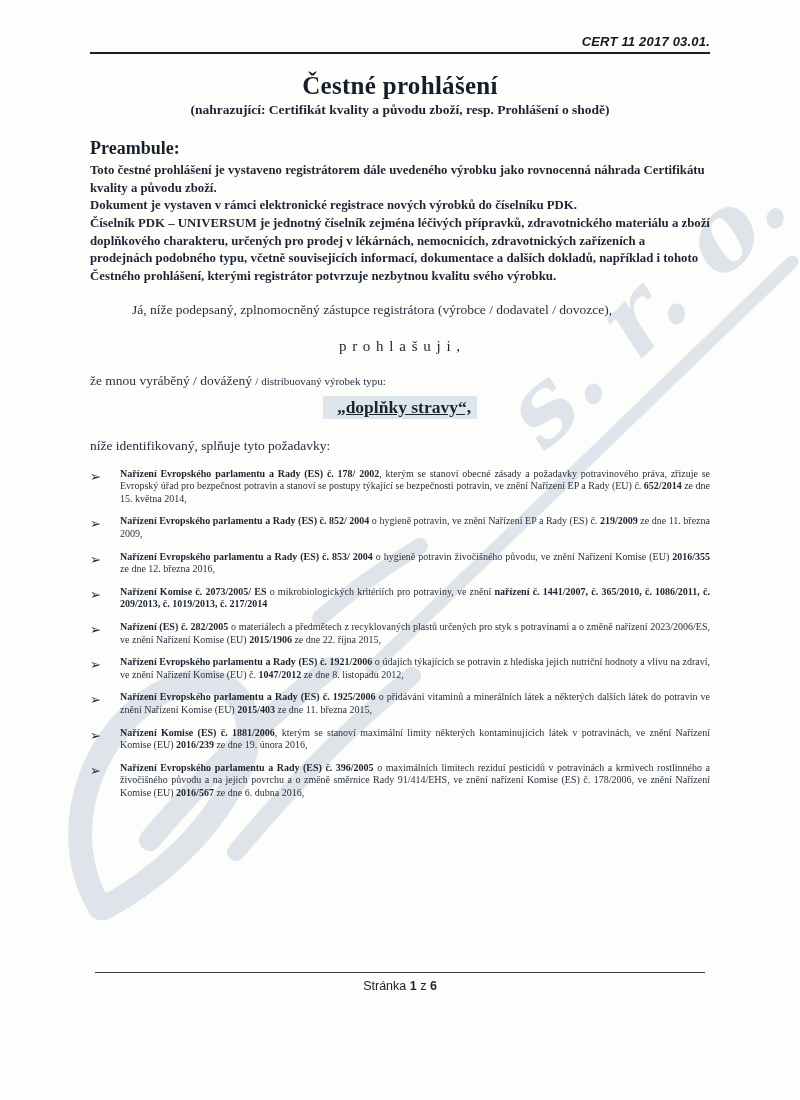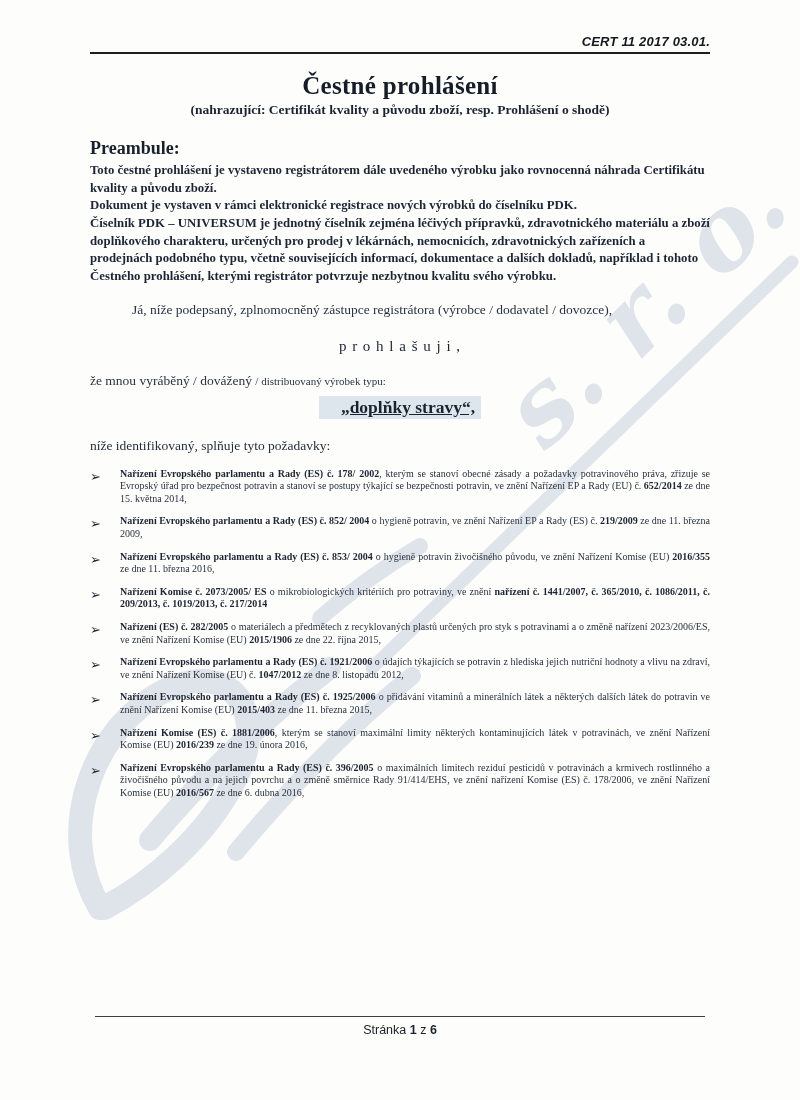--- a/index.html
+++ b/index.html
@@ -29,31 +29,31 @@
   .preamb-h { font-size:18px; font-weight:bold; margin:20px 0 3px 0; color:#18202c; }
   .preamb p { font-weight:bold; font-size:12.8px; line-height:1.38; margin:0; color:#1d2534; }
 
   .declarant { font-size:13.5px; margin:16px 0 0 42px; color:#2a3140; }
   .prohlasuji { font-size:15px; font-weight:normal; text-align:center; margin:20px 0 18px 0; letter-spacing:1px; color:#1b2330; }
   .product-intro { font-size:13.5px; margin:0 0 0 0; color:#2b3240; }
   .product-intro .small { font-size:11px; }
   .product-type-wrap { text-align:center; margin:8px 0 12px 0; }
   .product-type {
     font-size:17.5px; font-weight:bold; text-decoration:underline;
-    background:rgba(178,198,216,0.42); padding:1px 6px 2px 22px; color:#1a2230;
+    background:rgba(178,198,216,0.42); padding:1px 6px 2px 14px; color:#1a2230;
   }
   .req-intro { font-size:13.5px; margin:20px 0 14px 0; color:#262e3c; }
 
   .reg-list { }
   .reg-item { display:flex; margin-bottom:10px; }
   .reg-marker { flex:0 0 30px; width:30px; font-size:13px; padding-top:1px; color:#20283500; color:#202835; }
   .reg-text { flex:1; font-size:10px; line-height:1.26; text-align:justify; color:#29303d; }
   .reg-text .b, .footer-text .b { font-weight:bold; color:#1d2431; }
 
-  .footer { position:absolute; left:95px; right:95px; top:1016px; z-index:2; }
+  .footer { position:absolute; left:95px; right:95px; top:972px; z-index:2; }
   .footer-line { border-top:1.4px solid #3a3d42; }
   .footer-text {
     text-align:center; font-family:"Liberation Sans","DejaVu Sans",sans-serif;
     font-size:12.5px; padding-top:6px; color:#1c1f24;
   }
 </style>
 </head>
 <body>
 
 <div class="page">
@@ -102,21 +102,21 @@
         <div class="reg-item">
           <span class="reg-marker">➢</span>
           <div class="reg-text"><span class="b">Nařízení Evropského parlamentu a Rady (ES) č. 178/ 2002</span><span>, kterým se stanoví obecné zásady a požadavky potravinového práva, zřizuje se Evropský úřad pro bezpečnost potravin a stanoví se postupy týkající se bezpečnosti potravin, ve znění Nařízení EP a Rady (EU) č. </span><span class="b">652/2014</span><span> ze dne 15. května 2014,</span></div>
         </div>
         <div class="reg-item">
           <span class="reg-marker">➢</span>
           <div class="reg-text"><span class="b">Nařízení Evropského parlamentu a Rady (ES) č. 852/ 2004</span><span> o hygieně potravin, ve znění Nařízení EP a Rady (ES) č. </span><span class="b">219/2009</span><span> ze dne 11. března 2009,</span></div>
         </div>
         <div class="reg-item">
           <span class="reg-marker">➢</span>
-          <div class="reg-text"><span class="b">Nařízení Evropského parlamentu a Rady (ES) č. 853/ 2004</span><span> o hygieně potravin živočišného původu, ve znění Nařízení Komise (EU) </span><span class="b">2016/355</span><span> ze dne 11. března 2016,</span></div>
+          <div class="reg-text"><span class="b">Nařízení Evropského parlamentu a Rady (ES) č. 853/ 2004</span><span> o hygieně potravin živočišného původu, ve znění Nařízení Komise (EU) </span><span class="b">2016/355</span><span> ze dne 12. března 2016,</span></div>
         </div>
         <div class="reg-item">
           <span class="reg-marker">➢</span>
           <div class="reg-text"><span class="b">Nařízení Komise č. 2073/2005/ ES</span><span> o mikrobiologických kritériích pro potraviny, ve znění </span><span class="b">nařízení č. 1441/2007, č. 365/2010, č. 1086/2011, č. 209/2013, č. 1019/2013, č. 217/2014</span></div>
         </div>
         <div class="reg-item">
           <span class="reg-marker">➢</span>
           <div class="reg-text"><span class="b">Nařízení (ES) č. 282/2005</span><span> o materiálech a předmětech z recyklovaných plastů určených pro styk s potravinami a o změně nařízení 2023/2006/ES, ve znění Nařízení Komise (EU) </span><span class="b">2015/1906</span><span> ze dne 22. října 2015,</span></div>
         </div>
         <div class="reg-item">

